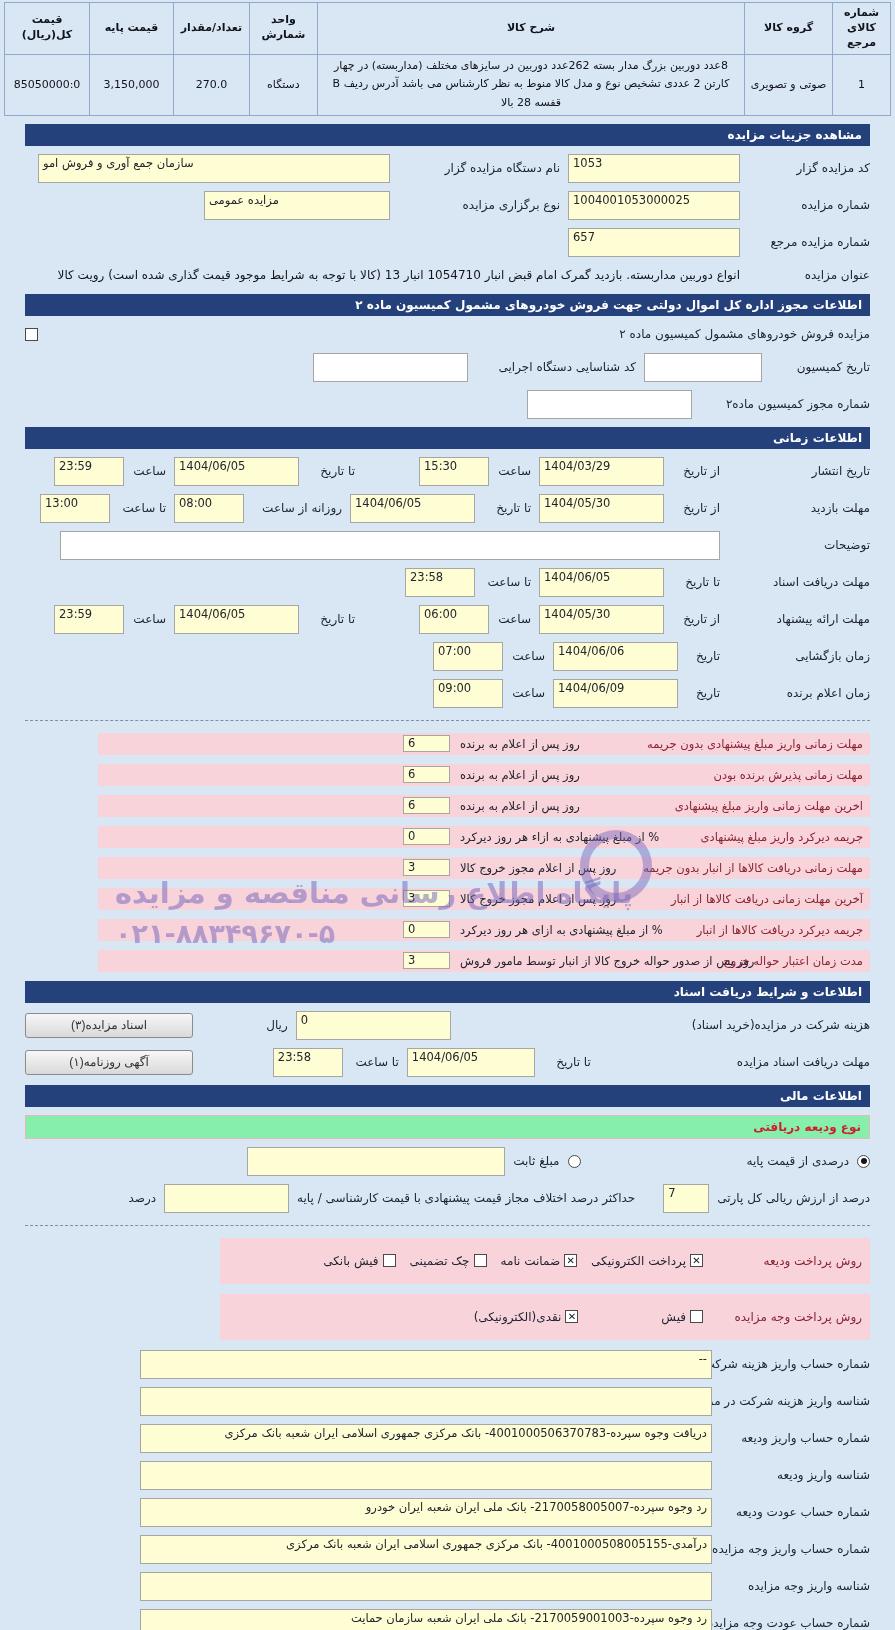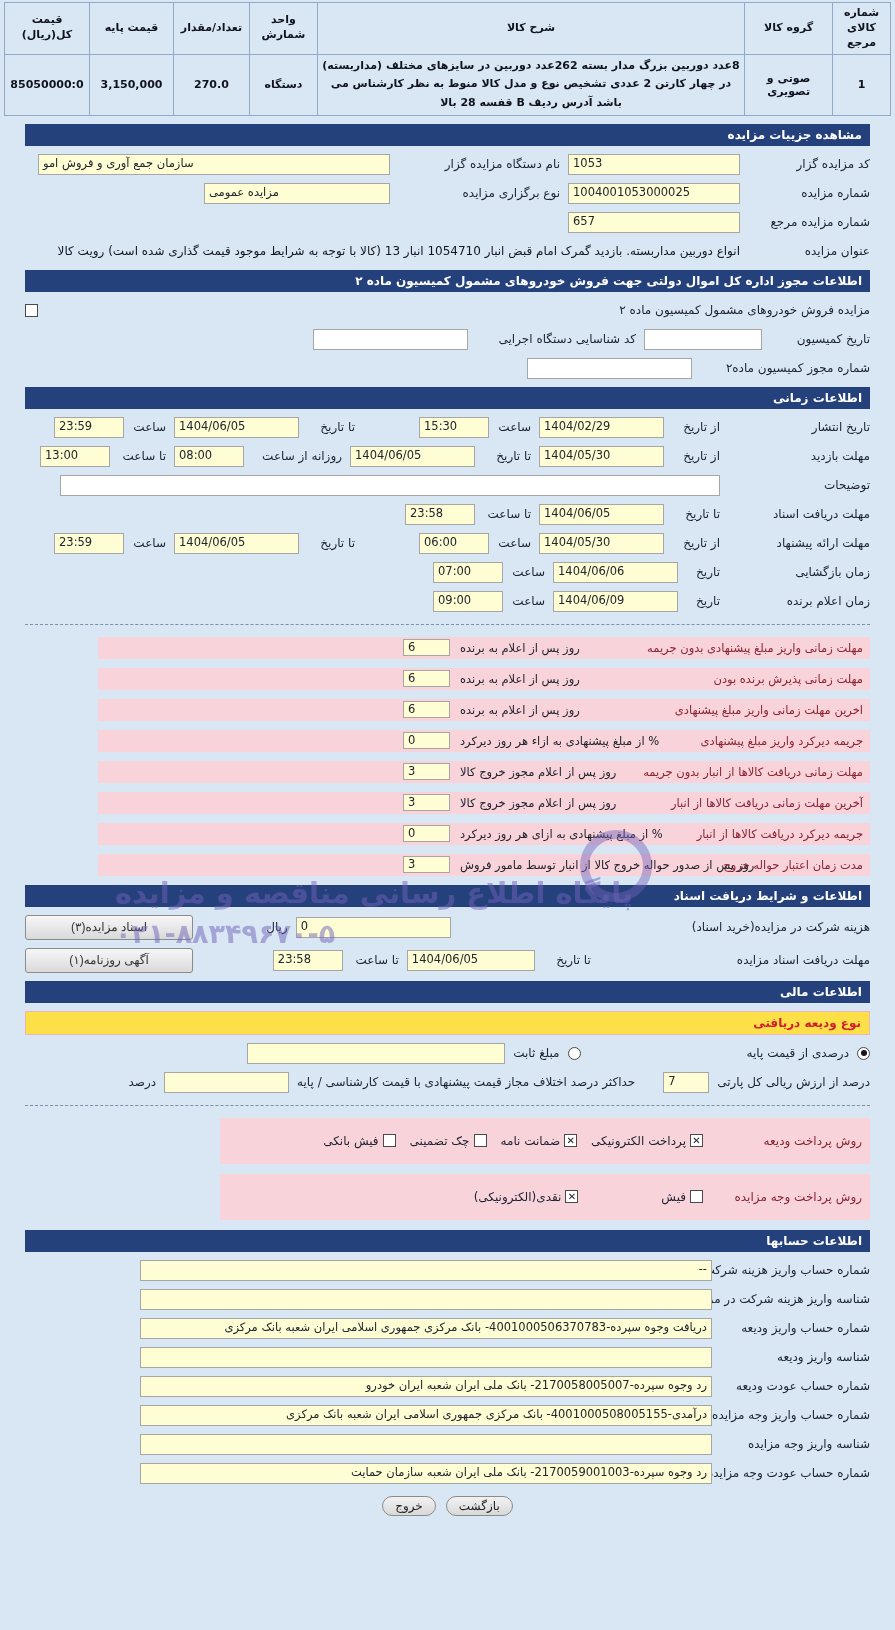--- a/index.html
+++ b/index.html
@@ -5,53 +5,53 @@
   *{box-sizing:border-box;margin:0;padding:0;}
   html,body{width:895px;}
   body{
     width:895px;height:1630px;overflow:hidden;position:relative;
     background:#d9e7f4;direction:rtl;
     font-family:"DejaVu Sans","Liberation Sans",sans-serif;
     font-size:12px;color:#1c2230;
   }
   .tbl-wrap{margin:2px 4px 4px;}
   table.product{width:100%;border-collapse:collapse;font-size:11px;background:transparent;}
-  table.product th,table.product td{border:1px solid #93a9c8;padding:2px 3px;text-align:center;vertical-align:middle;color:#10131c;font-weight:bold;}
+  table.product th,table.product td{border:1px solid #93a9c8;padding:2px 3px;text-align:center;vertical-align:middle;color:#10131c;}
   table.product th{font-weight:bold;padding:3px 2px;line-height:1.35;}
   td.c-desc{line-height:1.7;padding:4px 8px;}
   .content{padding:0 25px;position:relative;}
   .sec-h{background:#25417b;color:#fff;font-weight:bold;padding:4px 8px;margin:8px 0;line-height:14px;font-size:12px;}
   .form-row{display:flex;align-items:center;gap:8px;margin:8px 0;min-height:21px;}
   .lbl{white-space:nowrap;}
   .tcol{width:142px;flex:none;}
   .dcol{width:122px;flex:none;}
   .mcol{width:162px;flex:none;}
   .acol{width:150px;flex:none;}
   .ccol{width:100px;flex:none;}
   .kcol{width:160px;flex:none;}
   .pcol{width:170px;flex:none;}
-  .input{background:#fefdd3;border:1px solid #a6a6a6;height:21px;line-height:17px;padding:0 4px;flex:none;
+  .input{background:#fefdd3;border:1px solid #a6a6a6;height:29px;line-height:17px;padding:0 4px;flex:none;
          direction:ltr;text-align:left;white-space:nowrap;overflow:hidden;font-size:11.5px;color:#22252e;}
   .input.white{background:#ffffff;}
   .input.fa{direction:rtl;text-align:right;}
   .input.faleft{direction:rtl;text-align:left;}
   .w34{width:34px}.w46{width:46px}.w48{width:48px}.w70{width:70px}.w90{width:90px}
   .w118{width:118px}.w125{width:125px}.w128{width:128px}.w155{width:155px}.w165{width:165px}
   .w172{width:172px}.w186{width:186px}.w258{width:258px}.w352{width:352px}.w572{width:572px}.w660{width:660px}
   .sp12{width:12px;flex:none}.sp48{width:48px;flex:none}.sp130{width:130px;flex:none}
   .sp150{width:150px;flex:none}.sp225{width:225px;flex:none}.sp55{width:55px;flex:none}
   .push-end{margin-right:auto;}
   .dashed{border-top:1px dashed #7d8fa8;margin:12px 0;}
   .prow{position:relative;width:772px;height:22px;background:#f8d3da;margin:0 0 9px auto;}
   .prow .plabel{position:absolute;right:7px;top:4px;white-space:nowrap;color:#8a2433;font-size:11.5px;}
   .prow .pbox{position:absolute;left:305px;top:2px;width:47px;height:17px;line-height:15px;}
   .prow .psuffix{position:absolute;left:362px;top:4px;white-space:nowrap;font-size:11.5px;color:#20242e;}
   .btn{background:linear-gradient(#f7f7f7,#d9d9d9);border:1px solid #8b8b8b;border-radius:3px;height:25px;line-height:23px;
        padding:0 8px;width:168px;flex:none;color:#333;cursor:pointer;font-size:12px;}
-  .red-band{background:#fde047;border:1px solid #eab5bf;padding:4px 8px;color:#cf1f2e;font-weight:bold;margin:8px 0;}
+  .red-band{background:#86efac;border:1px solid #eab5bf;padding:4px 8px;color:#cf1f2e;font-weight:bold;margin:8px 0;}
   .cbbox{width:13px;height:13px;border:1px solid #4a4a4a;background:#fff;flex:none;display:inline-flex;
          align-items:center;justify-content:center;font-size:10px;line-height:1;color:#15151f;}
   .cbbox.checked::after{content:"\2715";}
   .radio{width:13px;height:13px;border:1px solid #4a4a4a;border-radius:50%;background:#fff;flex:none;position:relative;}
   .radio.checked::after{content:"";position:absolute;inset:2.5px;border-radius:50%;background:#15151f;}
   .band{width:650px;min-height:46px;background:#f8d3da;margin:10px 0 10px auto;display:flex;align-items:center;gap:14px;padding:0 8px;}
   .band .blabel{width:145px;flex:none;color:#8a2433;white-space:nowrap;}
   .cbgroup{display:flex;align-items:center;gap:4px;white-space:nowrap;}
   .plain-val{white-space:nowrap;overflow:hidden;color:#14161e;}
   .footer{display:flex;justify-content:center;gap:10px;margin-top:12px;}
@@ -146,21 +146,21 @@
   <div class="form-row">
     <span class="lbl pcol">شماره مجوز کمیسیون ماده۲</span>
     <span class="input white w165"></span>
   </div>
 
   <div class="sec-h">اطلاعات زمانی</div>
 
   <div class="form-row">
     <span class="lbl tcol">تاریخ انتشار</span>
     <span class="lbl w48">از تاریخ</span>
-    <span class="input w125">1404/02/29</span>
+    <span class="input w125">1404/03/29</span>
     <span class="lbl w34">ساعت</span>
     <span class="input w70">15:30</span>
     <span class="sp48"></span>
     <span class="lbl w48">تا تاریخ</span>
     <span class="input w125">1404/06/05</span>
     <span class="lbl w34">ساعت</span>
     <span class="input w70">23:59</span>
   </div>
 
   <div class="form-row">
@@ -330,21 +330,20 @@
       <span class="cbbox"></span>
       <span class="lbl">فیش</span>
     </span>
     <span class="sp55"></span>
     <span class="cbgroup">
       <span class="cbbox checked"></span>
       <span class="lbl">نقدی(الکترونیکی)</span>
     </span>
   </div>
 
-  <div class="sec-h">اطلاعات حسابها</div>
 
   <div class="form-row">
     <span class="lbl acol">شماره حساب واریز هزینه شرکت در مزایده</span>
     <span class="input fa w572">--</span>
   </div>
   <div class="form-row">
     <span class="lbl acol">شناسه واریز هزینه شرکت در مزایده</span>
     <span class="input fa w572"></span>
   </div>
   <div class="form-row">

